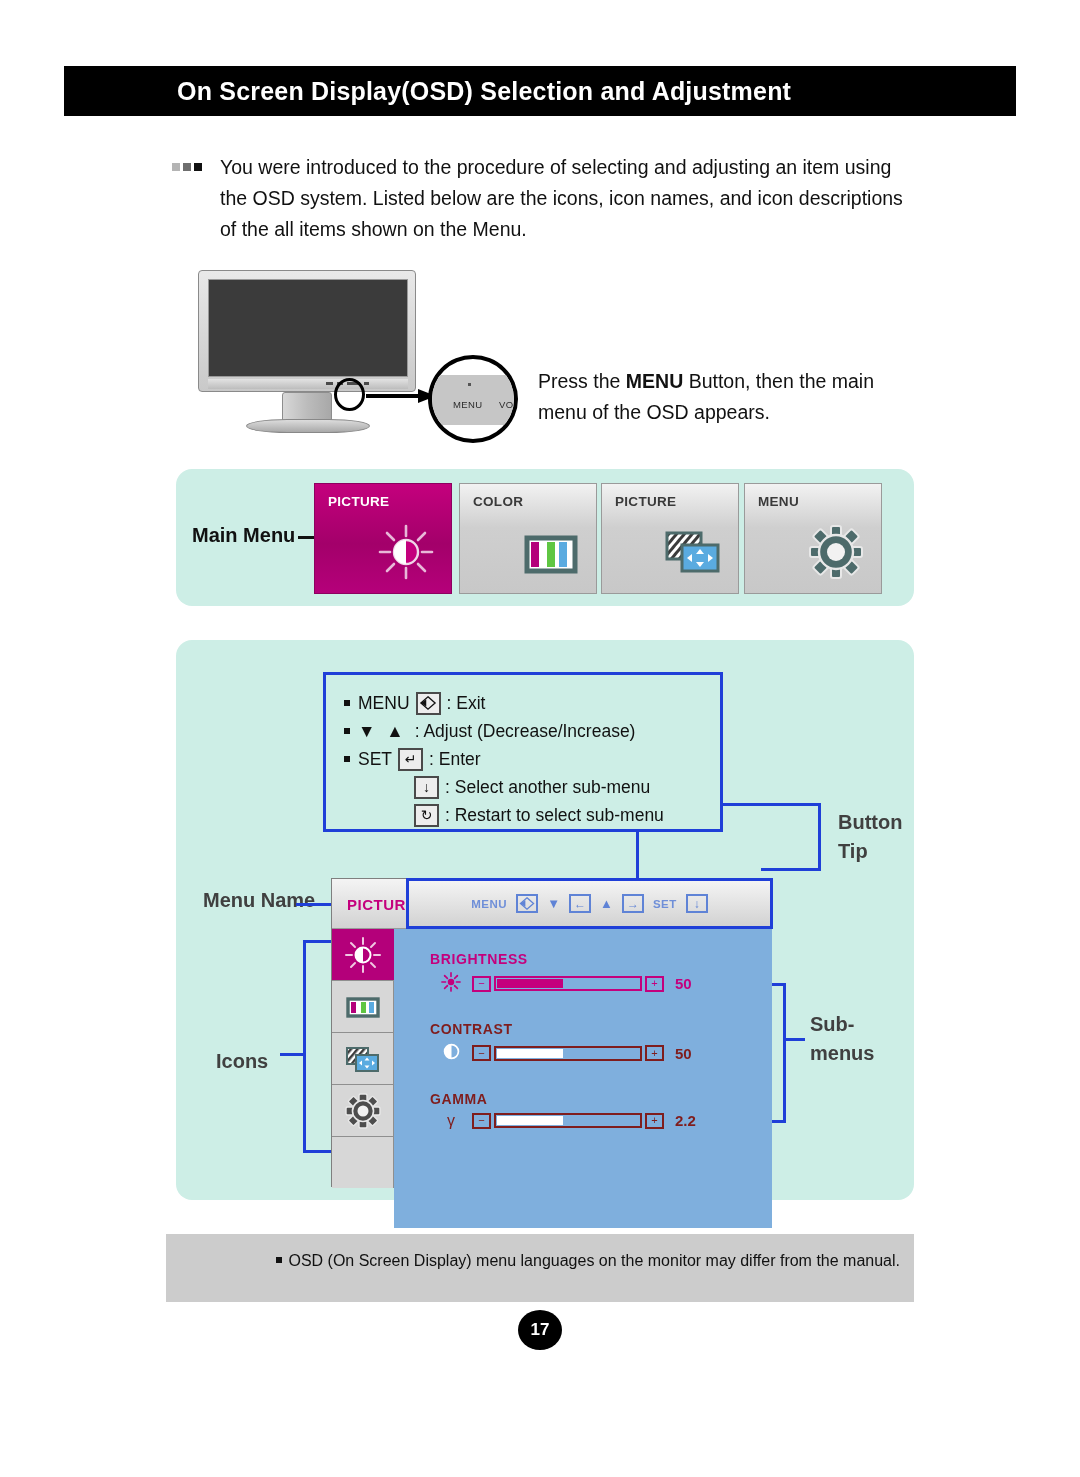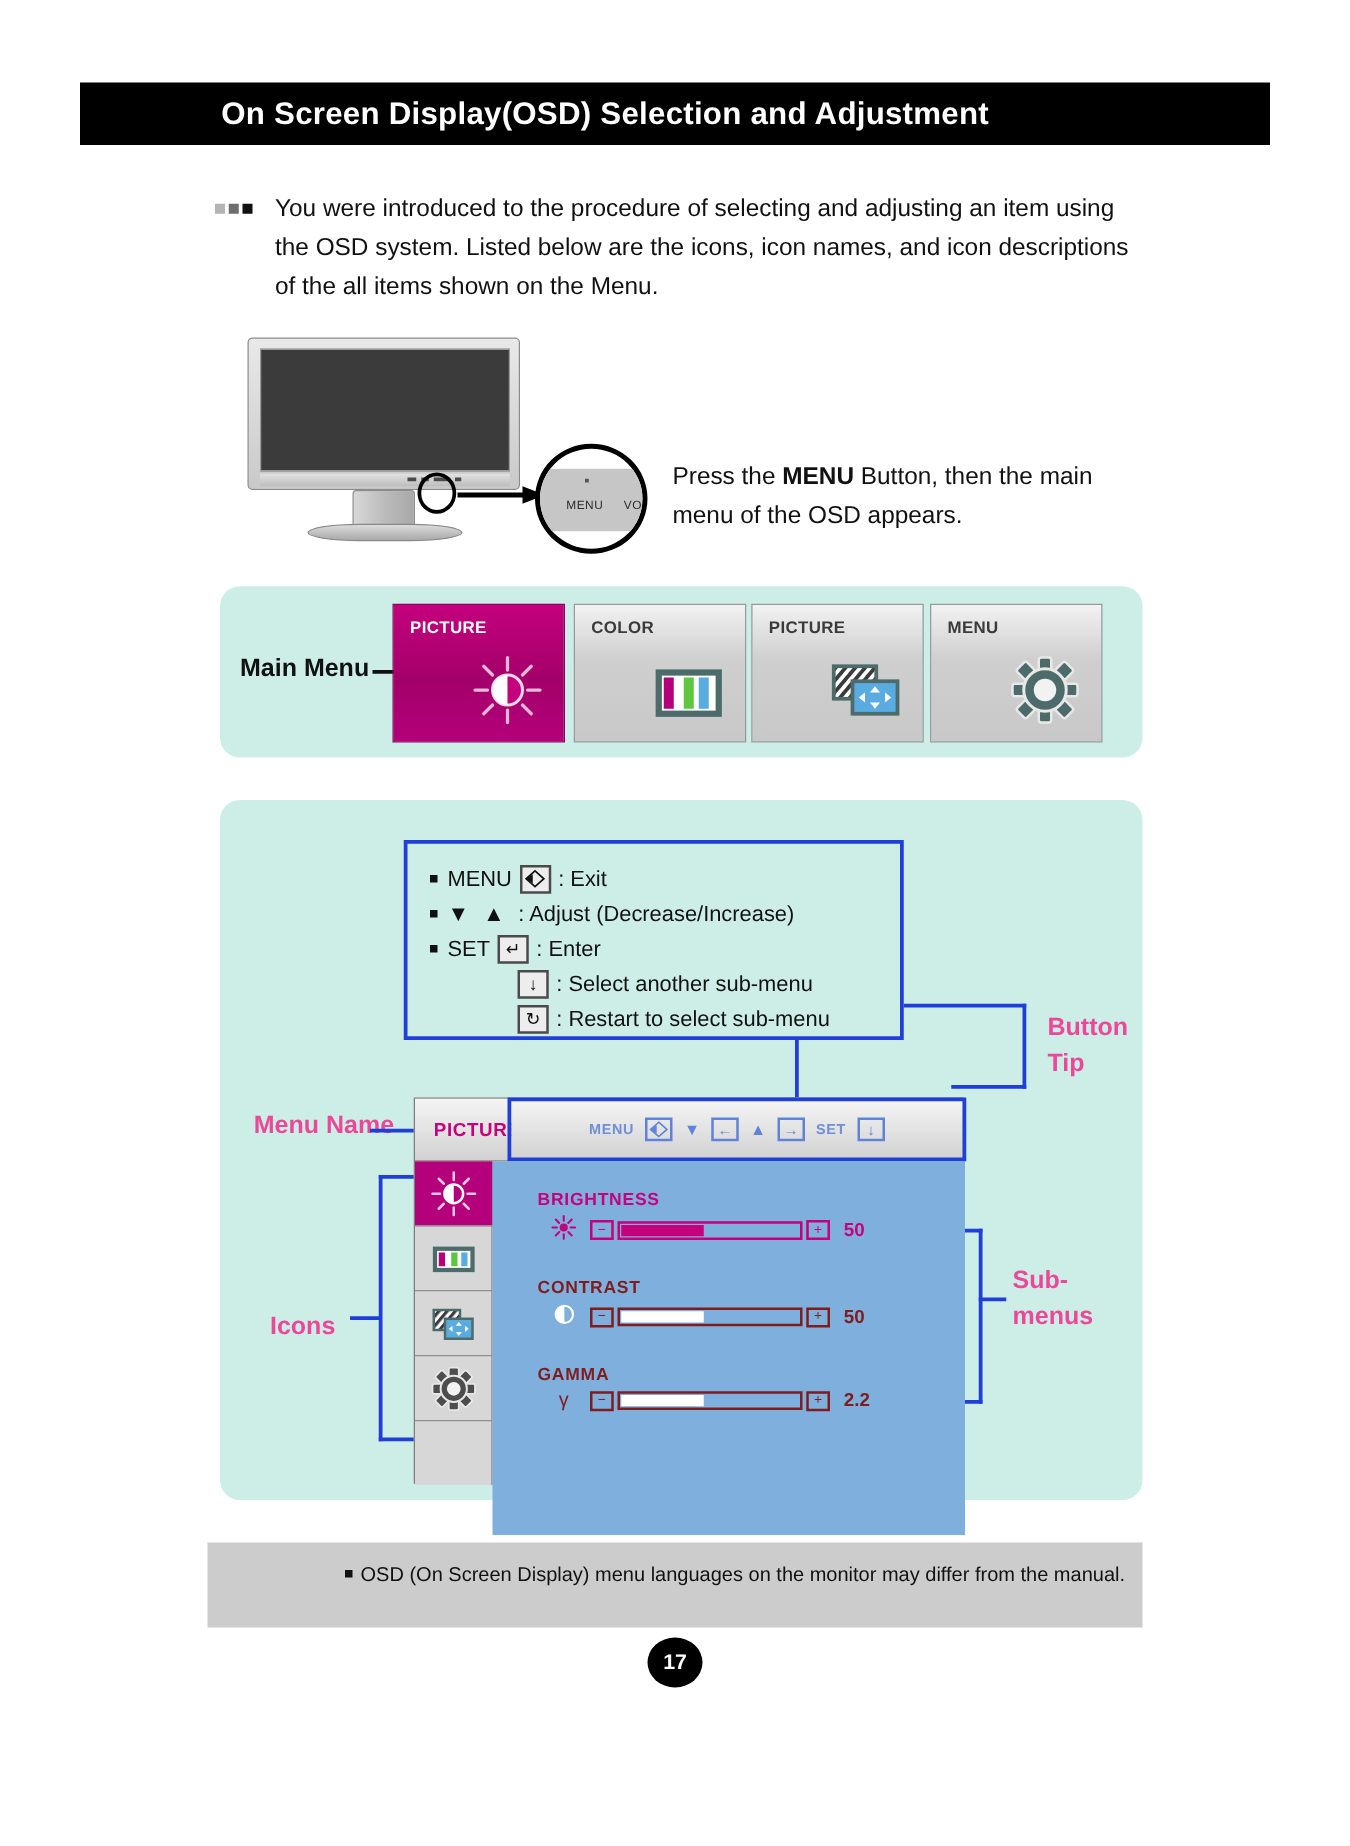--- a/index.html
+++ b/index.html
@@ -164,21 +164,21 @@
     display:inline-flex; align-items:center; justify-content:center;
     width:25px; height:23px; border:2px solid #4a4a4a;
     background:#ededed; font-size:14px; line-height:1; color:#111;
   }
 
   
   .ln{ position:absolute; background:#1f3fd8; }
 
   
   .side-label{
-    position:absolute; font-size:20px; font-weight:bold; color:#ec4899; line-height:29px;
+    position:absolute; font-size:20px; font-weight:bold; color:#404040; line-height:29px;
   }
   #label-buttontip{ left:838px; top:808px; }
   #label-menuname{ left:203px; top:886px; }
   #label-icons{ left:216px; top:1047px; }
   #label-submenus{ left:810px; top:1010px; }
 
   
   #osd{
     position:absolute; left:331px; top:878px; width:440px; height:309px;
     border:1px solid #7f7f7f; background:#d7d7d7;

